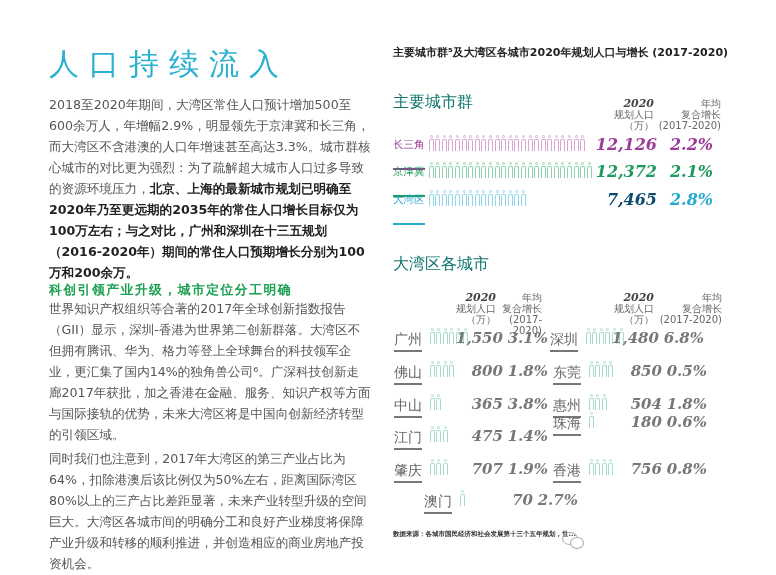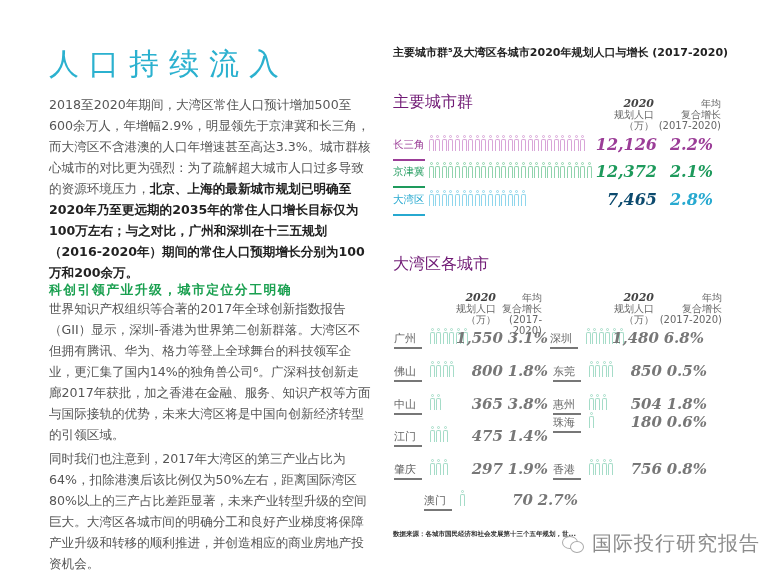--- a/index.html
+++ b/index.html
@@ -6,37 +6,37 @@
   body { width:776px; height:575px; position:relative; overflow:hidden; font-family:"DejaVu Sans", sans-serif; color:#555; }
   .page-title { position:absolute; left:49px; top:44px; font-size:30px; letter-spacing:10px; color:#2bb1cf; font-weight:300; white-space:nowrap; }
   .para { position:absolute; left:49px; width:322px; font-size:12.6px; line-height:21px; color:#555; }
   .para b { color:#222; font-weight:bold; }
   .p1 { top:94px; }
   .subhead { position:absolute; left:49px; top:282px; font-size:12.8px; color:#1aa050; font-weight:bold; letter-spacing:1.5px; }
   .p2 { top:298px; }
   .p3 { top:448px; }
 
   .fig-title { position:absolute; left:393px; top:45px; font-size:11px; font-weight:bold; color:#222; white-space:nowrap; }
-  .section-title { position:absolute; font-size:16px; color:#701a75; white-space:nowrap; }
+  .section-title { position:absolute; font-size:16px; color:#0f766e; white-space:nowrap; }
   .st1 { left:393px; top:92px; }
   .st2 { left:393px; top:254px; }
 
   .colhead { position:absolute; font-size:10px; line-height:11px; color:#666; text-align:right; }
   .colhead .yr { font-family:"DejaVu Serif", serif; font-style:italic; font-weight:bold; font-size:11px; color:#444; }
 
   .cluster-row { position:absolute; left:393px; height:22px; }
-  .cl-label { position:absolute; left:0; top:3px; font-size:10.5px; padding-bottom:7px; border-bottom:2.5px solid; white-space:nowrap; }
+  .cl-label { position:absolute; left:0; top:3px; font-size:10.5px; padding-bottom:16px; border-bottom:2.5px solid; white-space:nowrap; }
   .icons { position:absolute; top:0; display:flex; gap:0; }
   .person { width:6.6px; height:17px; position:relative; }
   .person::before { content:""; position:absolute; left:1.6px; top:0; width:3px; height:3px; border:1px solid currentColor; border-radius:50%; box-sizing:border-box; }
   .person::after { content:""; position:absolute; left:0.6px; top:4px; width:5px; height:12px; border:1px solid currentColor; border-bottom:none; border-radius:2px 2px 0 0; box-sizing:border-box; }
   .bignum { position:absolute; font-family:"DejaVu Serif", serif; font-style:italic; font-weight:bold; font-size:16px; text-align:right; }
 
   .city-row { position:absolute; height:22px; }
-  .city-label { position:absolute; left:0; top:3px; font-size:11px; color:#666; width:28px; border-bottom:2.5px solid #777; padding-bottom:1px; }
+  .city-label { position:absolute; left:0; top:3px; font-size:14px; color:#666; width:28px; border-bottom:2.5px solid #777; padding-bottom:1px; }
   .city-icons { position:absolute; left:35px; top:0; display:flex; color:#a5dcc8; }
   .city-pop { position:absolute; font-family:"DejaVu Serif", serif; font-style:italic; font-weight:bold; font-size:15px; color:#777; text-align:right; width:64px; top:1px; }
   .city-growth { position:absolute; font-family:"DejaVu Serif", serif; font-style:italic; font-weight:bold; font-size:15px; color:#777; text-align:right; width:56px; top:1px; }
 
   .source { position:absolute; left:393px; top:530px; font-size:6.5px; color:#333; font-weight:bold; white-space:nowrap; }
   .watermark { position:absolute; left:560px; top:530px; display:flex; align-items:center; gap:6px; }
   .wm-icon { width:26px; height:20px; position:relative; }
   .wm-icon::before { content:""; position:absolute; left:2px; top:2px; width:14px; height:11px; border:1px solid #aaa; border-radius:50%; }
   .wm-icon::after { content:""; position:absolute; left:10px; top:7px; width:12px; height:10px; border:1px solid #aaa; border-radius:50%; background:#fff; }
   .wm-text { font-size:20px; color:#8a8a8a; letter-spacing:1px; }
@@ -224,21 +224,21 @@
       <span class="city-pop" style="left:45px">475</span>
       <span class="city-growth" style="left:98px">1.4%</span>
     </div>
     <div class="city-row" style="top: 459px; left: 394px; width: 160px;">
       <span class="city-label">肇庆</span>
       <span class="city-icons">
         <span class="person"></span>
         <span class="person"></span>
         <span class="person"></span>
       </span>
-      <span class="city-pop" style="left:45px">297</span>
+      <span class="city-pop" style="left:45px">707</span>
       <span class="city-growth" style="left:98px">1.9%</span>
     </div>
     <div class="city-row" style="top: 490px; left: 394px; width: 160px; margin-left: 30px;">
       <span class="city-label">澳门</span>
       <span class="city-icons">
         <span class="person"></span>
       </span>
       <span class="city-pop" style="left:45px">70</span>
       <span class="city-growth" style="left:98px">2.7%</span>
     </div>
@@ -294,14 +294,13 @@
       </span>
       <span class="city-pop" style="left:45px">756</span>
       <span class="city-growth" style="left:98px">0.8%</span>
     </div>
   </div>
 
 <div class="source">数据来源：各城市国民经济和社会发展第十三个五年规划，世...</div>
 
 <div class="watermark">
   <span class="wm-icon"></span>
-  <span class="wm-text">国际投行研究报告</span>
 </div>
 
 </body></html>

